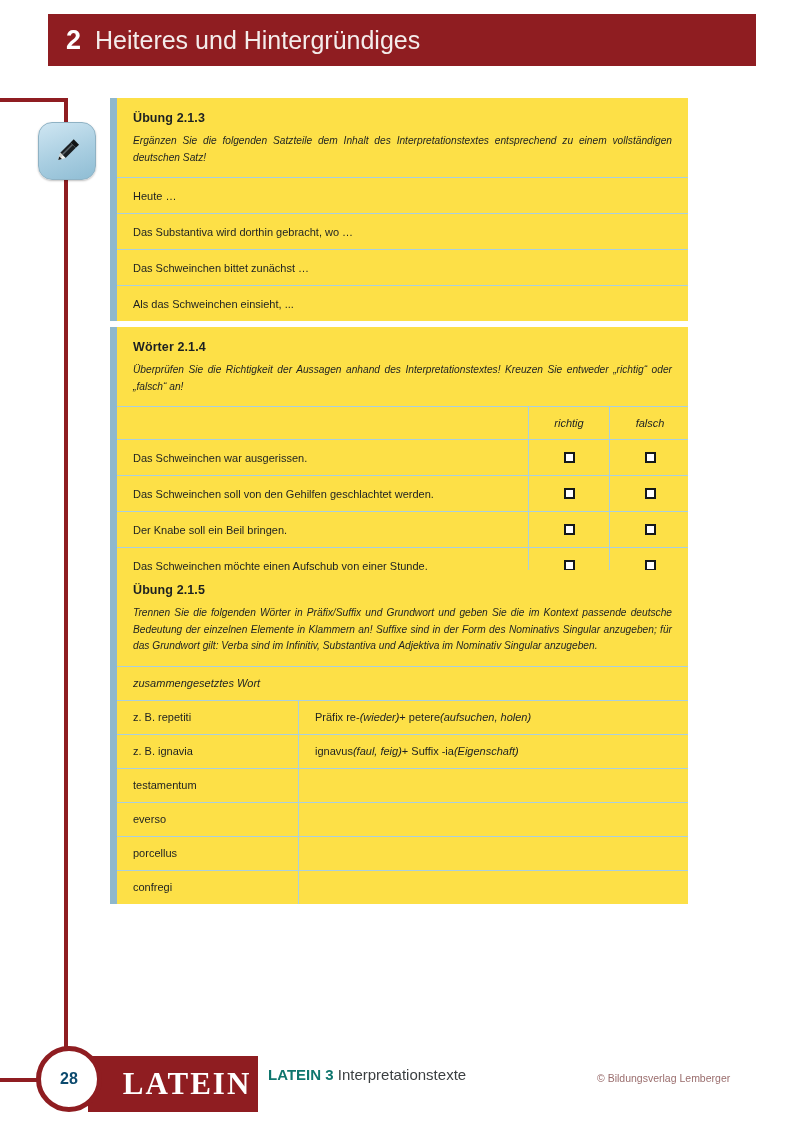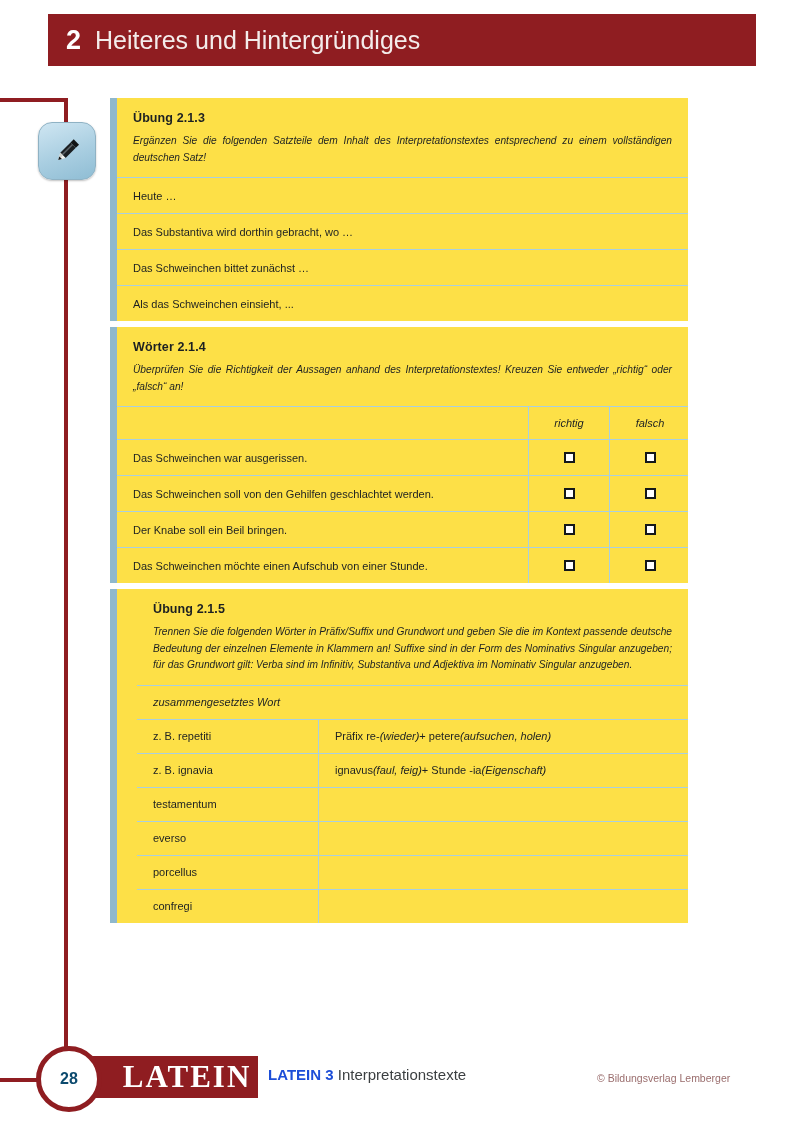--- a/index.html
+++ b/index.html
@@ -212,21 +212,21 @@
     font-size: 16px;
     font-weight: bold;
     color: #0c4a6e;
     line-height: 1;
   }
   .foot-logo {
     position: absolute;
     left: 88px;
     top: 1056px;
     width: 170px;
-    height: 42px;
+    height: 56px;
     background: #8f1d21;
     display: flex;
     align-items: center;
     justify-content: center;
     z-index: 2;
   }
   .foot-logo span {
     font-family: "Liberation Serif", serif;
     font-size: 31px;
     font-weight: bold;
@@ -236,21 +236,21 @@
   }
   .foot-sub {
     position: absolute;
     left: 268px;
     top: 1066px;
     font-size: 15px;
     color: #3b3f41;
     white-space: nowrap;
   }
   .foot-sub b {
-    color: #1d4ed8;
+    color: #0f766e;
     font-weight: bold;
   }
   .foot-copy {
     position: absolute;
     left: 597px;
     top: 1072px;
     font-size: 10.5px;
     color: #9a6d6d;
     white-space: nowrap;
   }
@@ -344,21 +344,21 @@
     <div class="t4-stmt">Das Schweinchen möchte einen Aufschub von einer Stunde.</div>
     <div class="t4-col">
         <span class="chk"></span>
       </div>
     <div class="t4-col last">
         <span class="chk"></span>
       </div>
   </div>
 </div>
 
-<div class="block" id="block-215" style="top:589px;padding-left:20px;">
+<div class="block" id="block-215" style="top:570px;">
   <div class="blk-pad">
     <div class="ex-title">Übung 2.1.5</div>
     <div class="ex-instr">Trennen Sie die folgenden Wörter in Präfix/Suffix und Grundwort und geben Sie die im Kontext passende deutsche Bedeutung der einzelnen Elemente in Klammern an! Suffixe sind in der Form des Nominativs Singular anzugeben; für das Grundwort gilt: Verba sind im Infinitiv, Substantiva und Adjektiva im Nominativ Singular anzugeben.</div>
   </div>
 
   <div class="t5-row">
     <div class="t5-a hdr-it">zusammengesetztes Wort</div>
   </div>
 
   <div class="t5-row">
@@ -368,21 +368,21 @@
         <em>(wieder)</em>
         <span> + petere </span>
         <em>(aufsuchen, holen)</em>
       </div>
   </div>
   <div class="t5-row">
     <div class="t5-a">z. B. ignavia</div>
     <div class="t5-b">
         <span>ignavus </span>
         <em>(faul, feig)</em>
-        <span> + Stunde -ia </span>
+        <span> + Suffix -ia </span>
         <em>(Eigenschaft)</em>
       </div>
   </div>
   <div class="t5-row">
     <div class="t5-a">testamentum</div>
     <div class="t5-b"></div>
   </div>
   <div class="t5-row">
     <div class="t5-a">everso</div>
     <div class="t5-b"></div>

